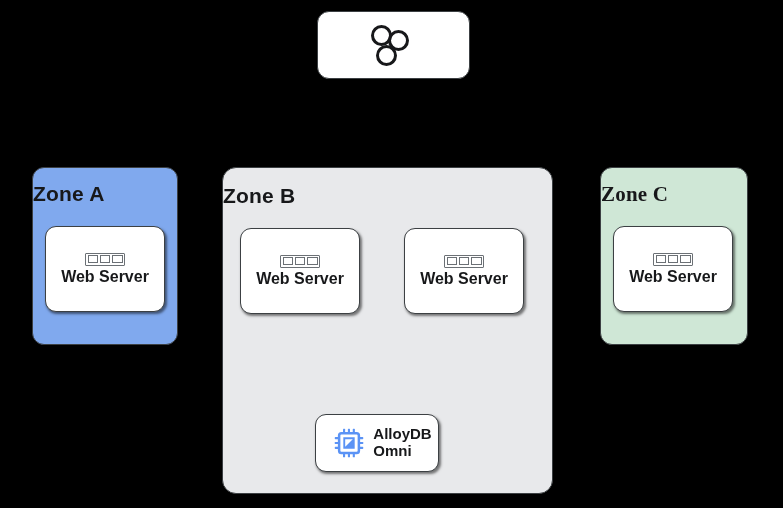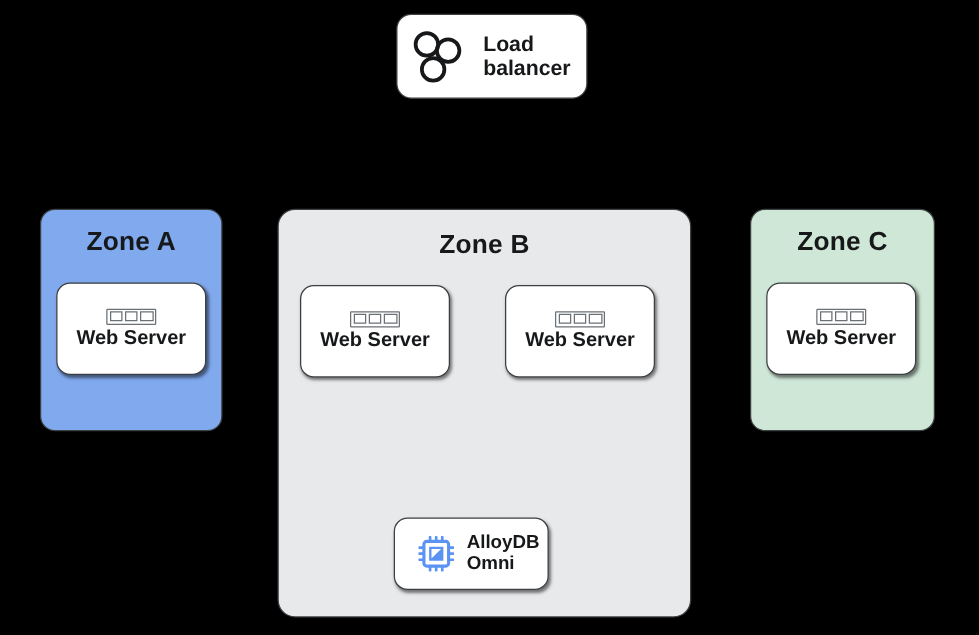--- a/index.html
+++ b/index.html
@@ -31,21 +31,21 @@
     position: absolute;
     box-sizing: border-box;
     border-radius: 14px;
     border: 1.6px solid #3c4043;
     box-shadow: 1.5px 2px 2px rgba(0,0,0,0.55);
   }
   .zone-title {
     position: absolute;
     left: 0;
     right: 0;
-    text-align: center;
+    text-align: left;
     font-size: 21px;
     font-weight: bold;
     color: #17181a;
     letter-spacing: .2px;
   }
   #zone-a {
     left: 32px; top: 167px; width: 146px; height: 178px;
     background: #80A9EE;
     border-radius: 12px;
   }
@@ -56,21 +56,21 @@
     background: #E8E9EB;
     padding-left: 21px;
   }
   #zone-b .zone-title { top: 16px; }
 
   #zone-c {
     left: 600px; top: 167px; width: 148px; height: 178px;
     background: #CFE7D6;
     border-radius: 12px;
   }
-  #zone-c .zone-title { top: 14px; }
+  #zone-c .zone-title { top: 14px; font-family: Liberation Serif, serif; }
 
   
   .node {
     position: absolute;
     box-sizing: border-box;
     background: #ffffff;
     border: 1.8px solid #3c4043;
     border-radius: 11px;
     box-shadow: 1.5px 2px 2.5px rgba(0,0,0,0.5);
     display: flex;
@@ -83,21 +83,21 @@
     font-weight: bold;
     color: #17181a;
     text-align: center;
     line-height: 1.12;
     white-space: pre-line;
   }
 
   
   .ws {
     width: 120px;
-    height: 74px;
+    height: 86px;
     gap: 2px;
   }
   #ws-a  { left: 45px;  top: 226px; }
   #ws-b1 { left: 240px; top: 228px; }
   #ws-b2 { left: 404px; top: 228px; }
   #ws-c  { left: 613px; top: 226px; }
 
   
   .server-glyph {
     width: 40px;
@@ -189,22 +189,20 @@
   <div class="zone" id="zone-c">
     <div class="zone-title">Zone C</div>
   </div>
 
   <div class="node" id="load-balancer">
     <div class="lb-glyph">
       <span class="lb-c1"></span>
       <span class="lb-c2"></span>
       <span class="lb-c3"></span>
     </div>
-    <div class="node-label">Load
-balancer</div>
   </div>
 
   <div class="node ws" id="ws-a">
     <div class="server-glyph">
       <i></i>
         <i></i>
         <i></i>
     </div>
     <div class="node-label">Web Server</div>
   </div>

